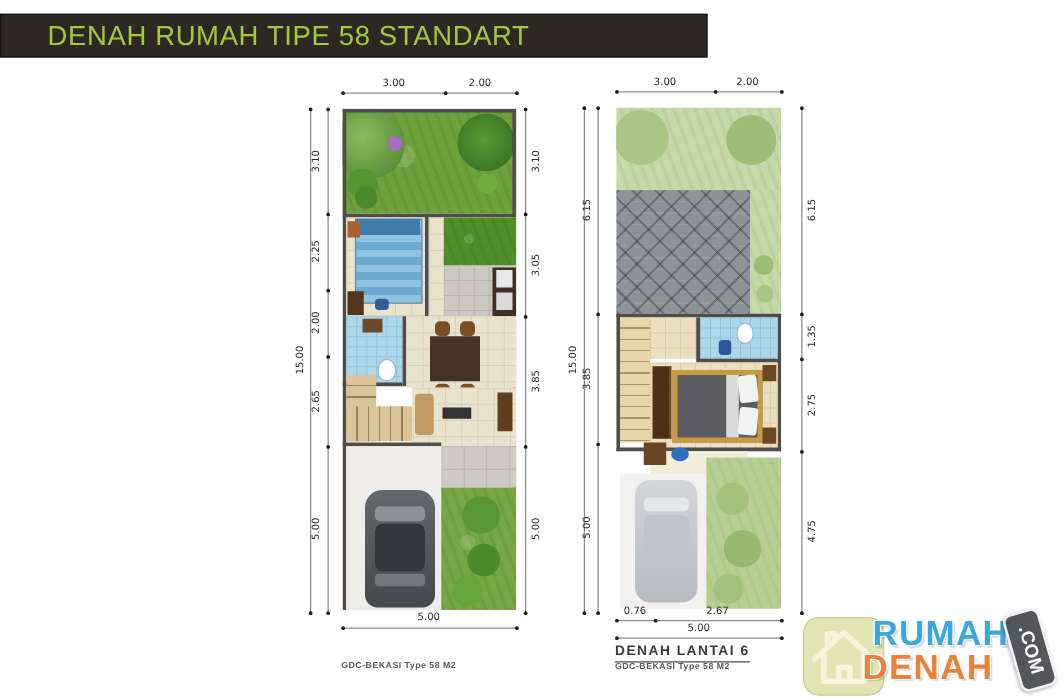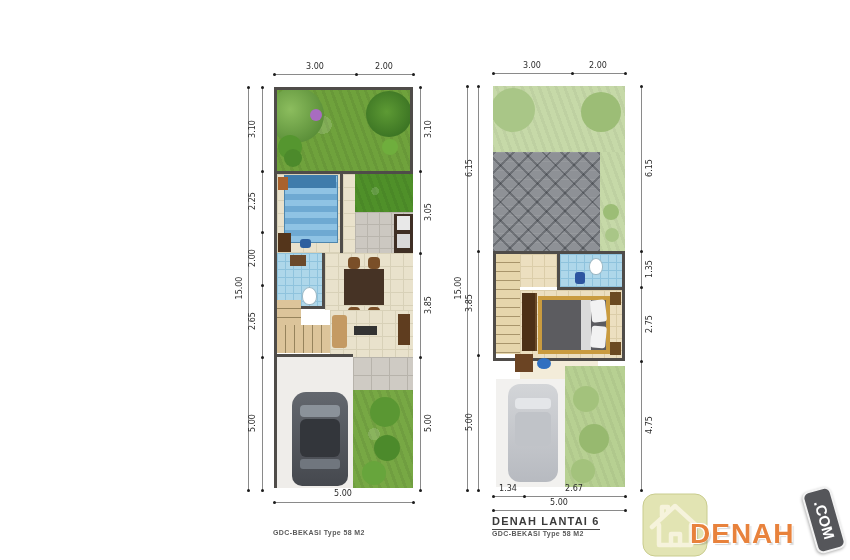--- a/index.html
+++ b/index.html
@@ -62,20 +62,21 @@
   #logo .badge{position:absolute;left:152px;top:20px;width:60px;height:26px;background:#55565a;
       border:2px solid #f2f2f2;border-radius:7px;color:#fff;font-size:15px;font-weight:bold;
       text-align:center;line-height:26px;transform:rotate(74deg);box-shadow:1px 1px 3px rgba(0,0,0,.3);}
   #logo .icon{position:absolute;left:2px;top:8px;}
 </style>
 </head>
 <body>
 
 <div id="canvas">
 
+  <div id="titlebar">DENAH RUMAH TIPE 58 STANDART</div>
 
   <div id="plan-ground" class="plan">
     <div class="grass" style="left:0;top:0;width:139px;height:84px"></div>
     <div class="tree" style="left:-6px;top:0;width:56px;height:56px;background:radial-gradient(circle at 40% 40%,#8cbd5e,#4a7f2c)"></div>
     <div class="tree" style="left:92px;top:4px;width:46px;height:46px;background:radial-gradient(circle at 45% 45%,#5d9a34,#2f661d)"></div>
     <div class="tree" style="left:4px;top:48px;width:24px;height:24px;background:#55962f"></div>
     <div class="tree" style="left:10px;top:62px;width:18px;height:18px;background:#4c8a2b"></div>
     <div class="tree" style="left:36px;top:22px;width:12px;height:12px;background:#a86cc0"></div>
     <div class="tree" style="left:108px;top:52px;width:16px;height:16px;background:#6fae3d"></div>
 
@@ -248,21 +249,21 @@
   <i class="dt" style="left:641px;top:490px"></i>
   <div class="dlab v" style="left:633px;top:163px">6.15</div>
   <div class="dlab v" style="left:633px;top:264px">1.35</div>
   <div class="dlab v" style="left:633px;top:319px">2.75</div>
   <div class="dlab v" style="left:633px;top:420px">4.75</div>
 
   <div class="dl" style="left:493px;top:496px;width:132px;height:1px"></div>
   <i class="dt" style="left:493px;top:496px"></i>
   <i class="dt" style="left:524px;top:496px"></i>
   <i class="dt" style="left:625px;top:496px"></i>
-  <div class="dlab" style="left:491px;top:484px">1.34</div>
+  <div class="dlab" style="left:491px;top:484px">0.76</div>
   <div class="dlab" style="left:557px;top:484px">2.67</div>
   <div class="dl" style="left:493px;top:510px;width:132px;height:1px"></div>
   <i class="dt" style="left:493px;top:510px"></i>
   <i class="dt" style="left:625px;top:510px"></i>
   <div class="dlab" style="left:542px;top:498px">5.00</div>
 
   <div class="subcap" style="left:273px;top:529px">GDC-BEKASI Type 58 M2</div>
   <div class="cap" style="left:492px;top:515px">DENAH LANTAI 6</div>
   <div class="subcap" style="left:492px;top:530px">GDC-BEKASI Type 58 M2</div>
 
@@ -271,17 +272,18 @@
       <svg width="66" height="64" viewBox="0 0 66 64">
         <rect x="1" y="1" width="64" height="62" rx="12" fill="#e2e4b3" stroke="#c9cc8e" stroke-width="1"></rect>
         <g fill="none" stroke="#f6f3dc" stroke-width="4.5" stroke-linejoin="round" stroke-linecap="round">
           <polyline points="10,34 33,13 56,34"></polyline>
           <path d="M17,32 V52 H49 V32"></path>
           <path d="M29,52 V41 H38 V52"></path>
           <path d="M20,23 V14 H26 V18"></path>
         </g>
       </svg>
     </span>
+    <span class="txt1">RUMAH</span>
     <span class="txt2">DENAH</span>
     <span class="badge">.COM</span>
   </div>
 
 </div>
 
 </body></html>

